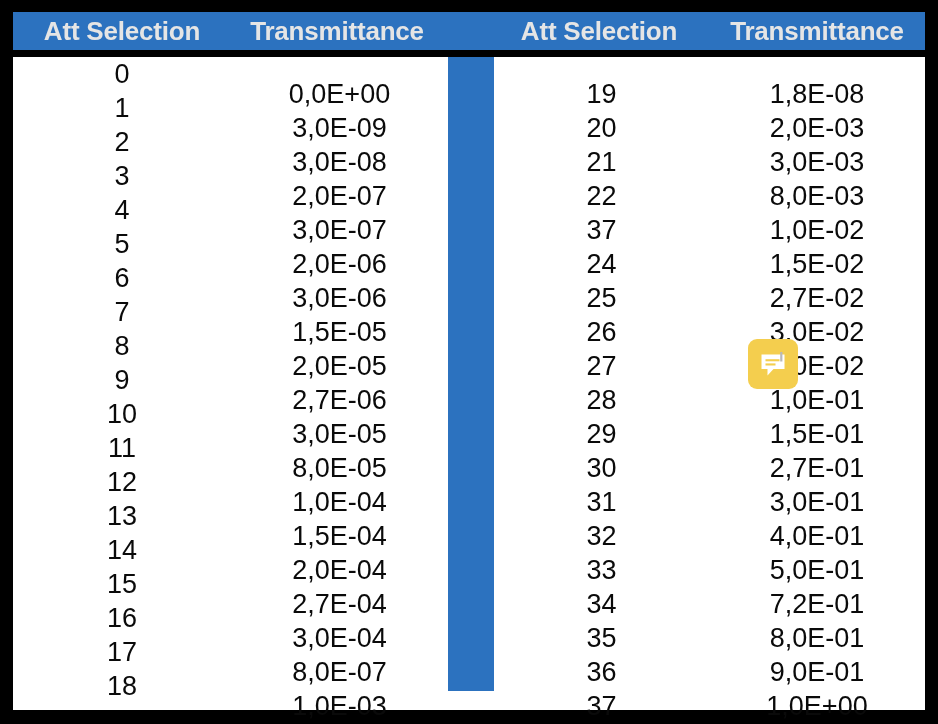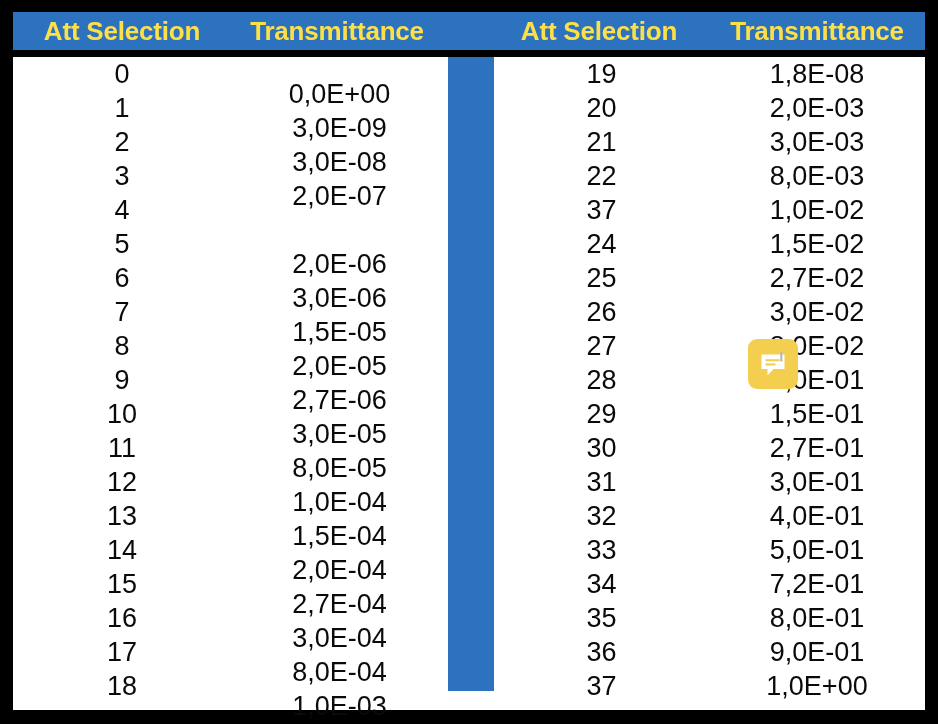--- a/index.html
+++ b/index.html
@@ -51,21 +51,21 @@
   .header-rule {
     position: absolute;
     left: 0;
     top: 38px;
     width: 100%;
     height: 7px;
     background: #000000;
     z-index: 4;
   }
   .header-cell {
-    color: #fde047;
+    color: #e5e5e5;
     font-weight: bold;
     font-size: 26px;
     font-family: "Liberation Sans Narrow", "Liberation Sans", sans-serif;
     letter-spacing: -0.2px;
     text-align: center;
     white-space: nowrap;
     line-height: 1;
   }
   .h-att1  { width: 218px; }
   .h-tr1   { width: 212px; }
@@ -92,21 +92,21 @@
     width: 100%;
     height: 634px;
     z-index: 1;
   }
   .half {
     position: absolute;
     top: 0;
     height: 100%;
   }
   .half-left  { left: 0;     width: 435px; }
-  .half-right { left: 481px; width: 431px; }
+  .half-right { left: 481px; width: 431px; margin-top: 20px; }
 
   .row {
     display: flex;
     align-items: center;
     height: 34.0px;
     box-sizing: border-box;
   }
   .cell {
     font-size: 27px;
     color: #0a0a0a;
@@ -167,20 +167,21 @@
           <div class="row">
             <div class="cell cell-idx">2</div>
             <div class="cell cell-val">3,0E-08</div>
           </div>
           <div class="row">
             <div class="cell cell-idx">3</div>
             <div class="cell cell-val">2,0E-07</div>
           </div>
           <div class="row">
             <div class="cell cell-idx">4</div>
+            <div class="cell cell-val">3,0E-07</div>
           </div>
           <div class="row">
             <div class="cell cell-idx">5</div>
             <div class="cell cell-val">2,0E-06</div>
           </div>
           <div class="row">
             <div class="cell cell-idx">6</div>
             <div class="cell cell-val">3,0E-06</div>
           </div>
           <div class="row">
@@ -218,21 +219,21 @@
           <div class="row">
             <div class="cell cell-idx">15</div>
             <div class="cell cell-val">2,7E-04</div>
           </div>
           <div class="row">
             <div class="cell cell-idx">16</div>
             <div class="cell cell-val">3,0E-04</div>
           </div>
           <div class="row">
             <div class="cell cell-idx">17</div>
-            <div class="cell cell-val">8,0E-04</div>
+            <div class="cell cell-val">8,0E-07</div>
           </div>
           <div class="row">
             <div class="cell cell-idx">18</div>
             <div class="cell cell-val">1,0E-03</div>
           </div>
         </div>
       <div class="half half-right" id="half-right">
           <div class="row">
             <div class="cell cell-idx">19</div>
             <div class="cell cell-val">1,8E-08</div>

